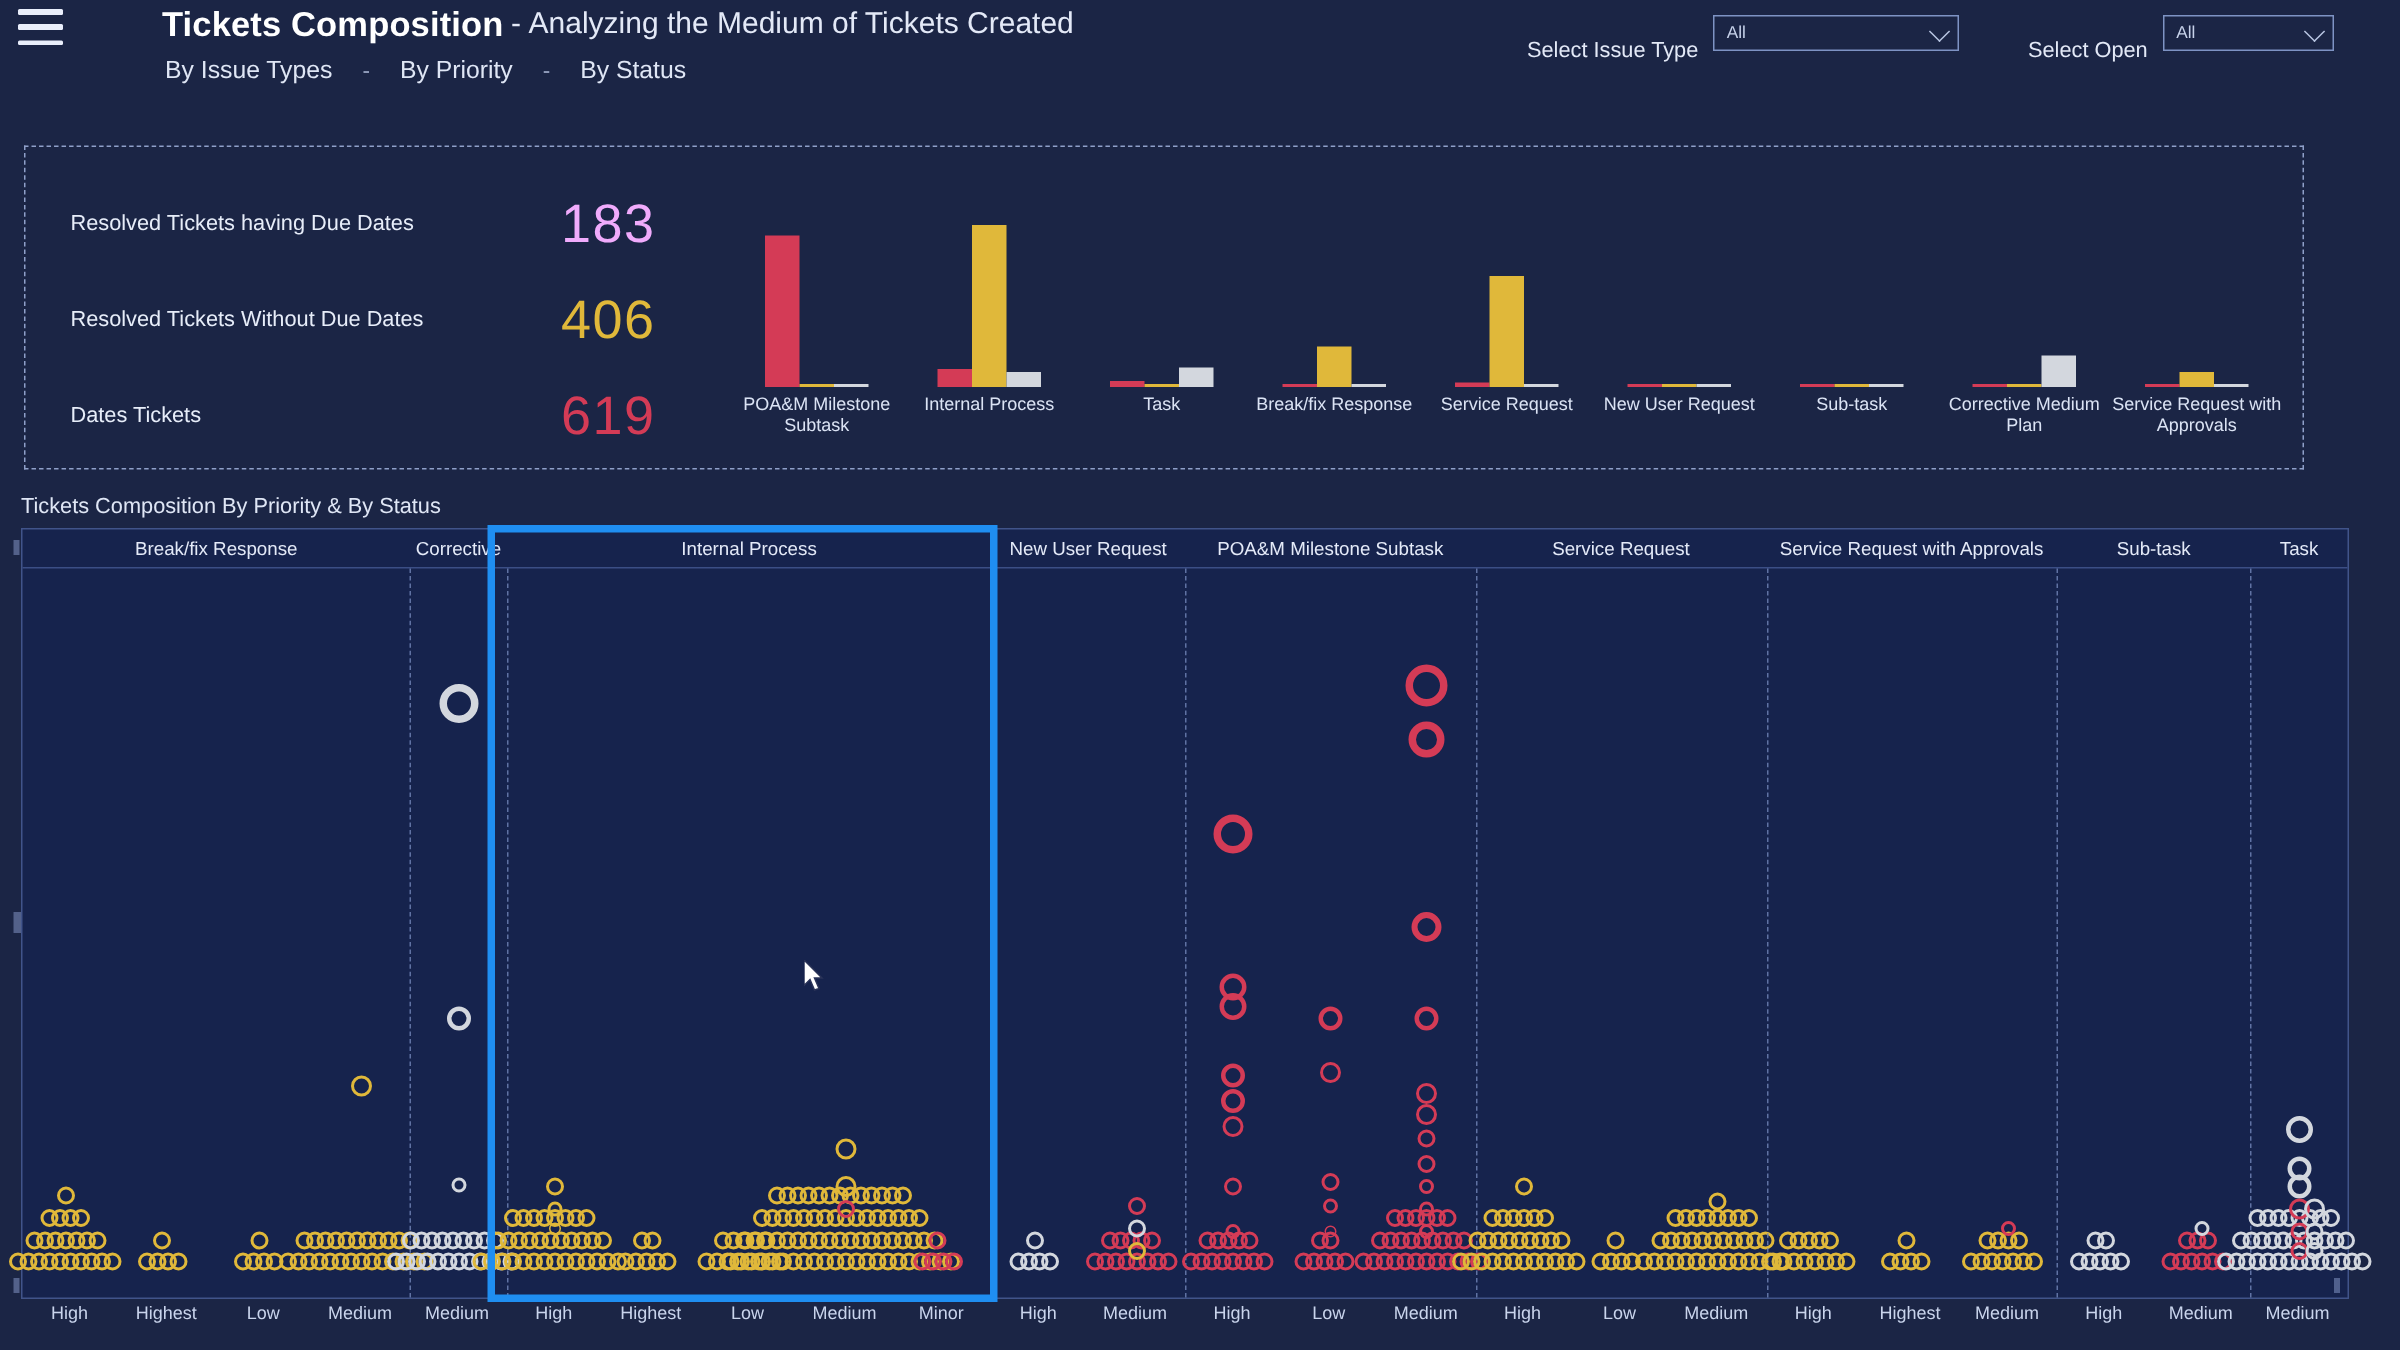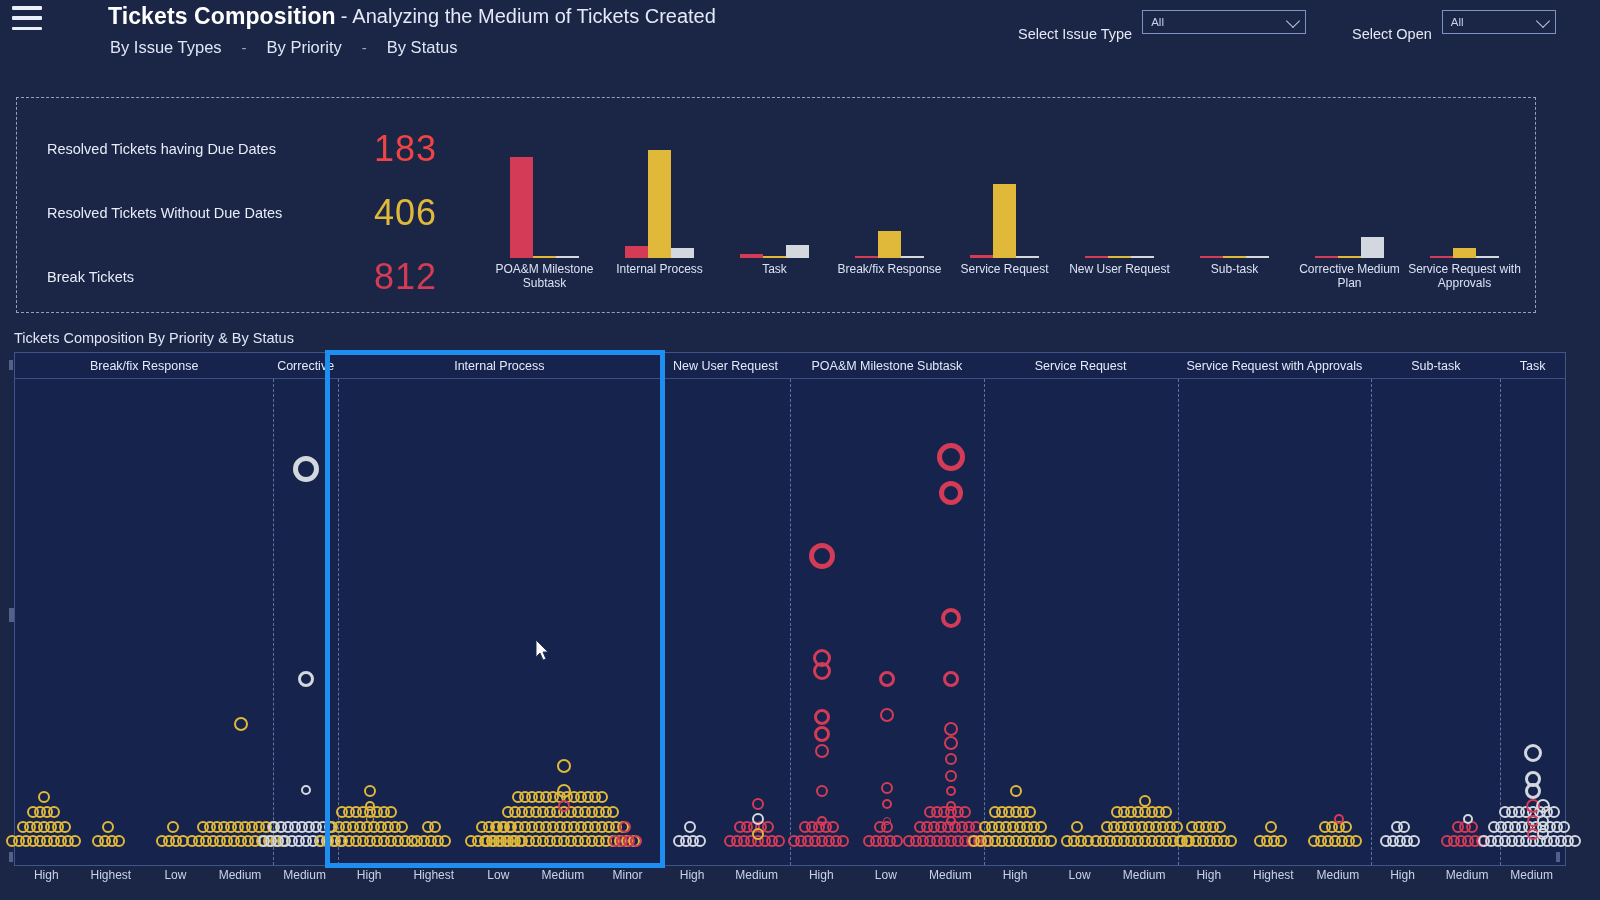--- a/index.html
+++ b/index.html
@@ -114,29 +114,29 @@
         <span class="filter-val">All</span>
         <span class="chev"></span>
       </div>
     </div>
   </div>
 
   <div id="toppanel">
 
     <div class="kpi-row" style="top:30px;">
       <span class="kpi-label">Resolved Tickets having Due Dates</span>
-      <span class="kpi-val" id="kpi0" style="color: #ef4444;">183</span>
+      <span class="kpi-val" id="kpi0" style="color: #f0abfc;">183</span>
     </div>
     <div class="kpi-row" style="top:94px;">
       <span class="kpi-label">Resolved Tickets Without Due Dates</span>
       <span class="kpi-val" id="kpi1" style="color: rgb(224, 184, 58);">406</span>
     </div>
     <div class="kpi-row" style="top:158px;">
-      <span class="kpi-label">Break Tickets</span>
-      <span class="kpi-val" id="kpi2" style="color: rgb(212, 59, 86);">812</span>
+      <span class="kpi-label">Dates Tickets</span>
+      <span class="kpi-val" id="kpi2" style="color: rgb(212, 59, 86);">619</span>
     </div>
 
     <div id="barchart">
         <div class="bargroup" style="left: 0px; width: 115px;">
           <div class="bar" style="width: 23px; height: 101.406px; background: rgb(212, 59, 86);"></div>
           <div class="bar" style="width: 23px; height: 2.5px; background: rgb(224, 184, 58);"></div>
           <div class="bar" style="width: 23px; height: 2.5px; background: rgb(211, 215, 222);"></div>
         </div>
         <div class="bar-lbl" style="left: 0px; width: 115px;">POA&amp;M Milestone Subtask</div>
         <div class="bargroup" style="left: 115px; width: 115px;">

